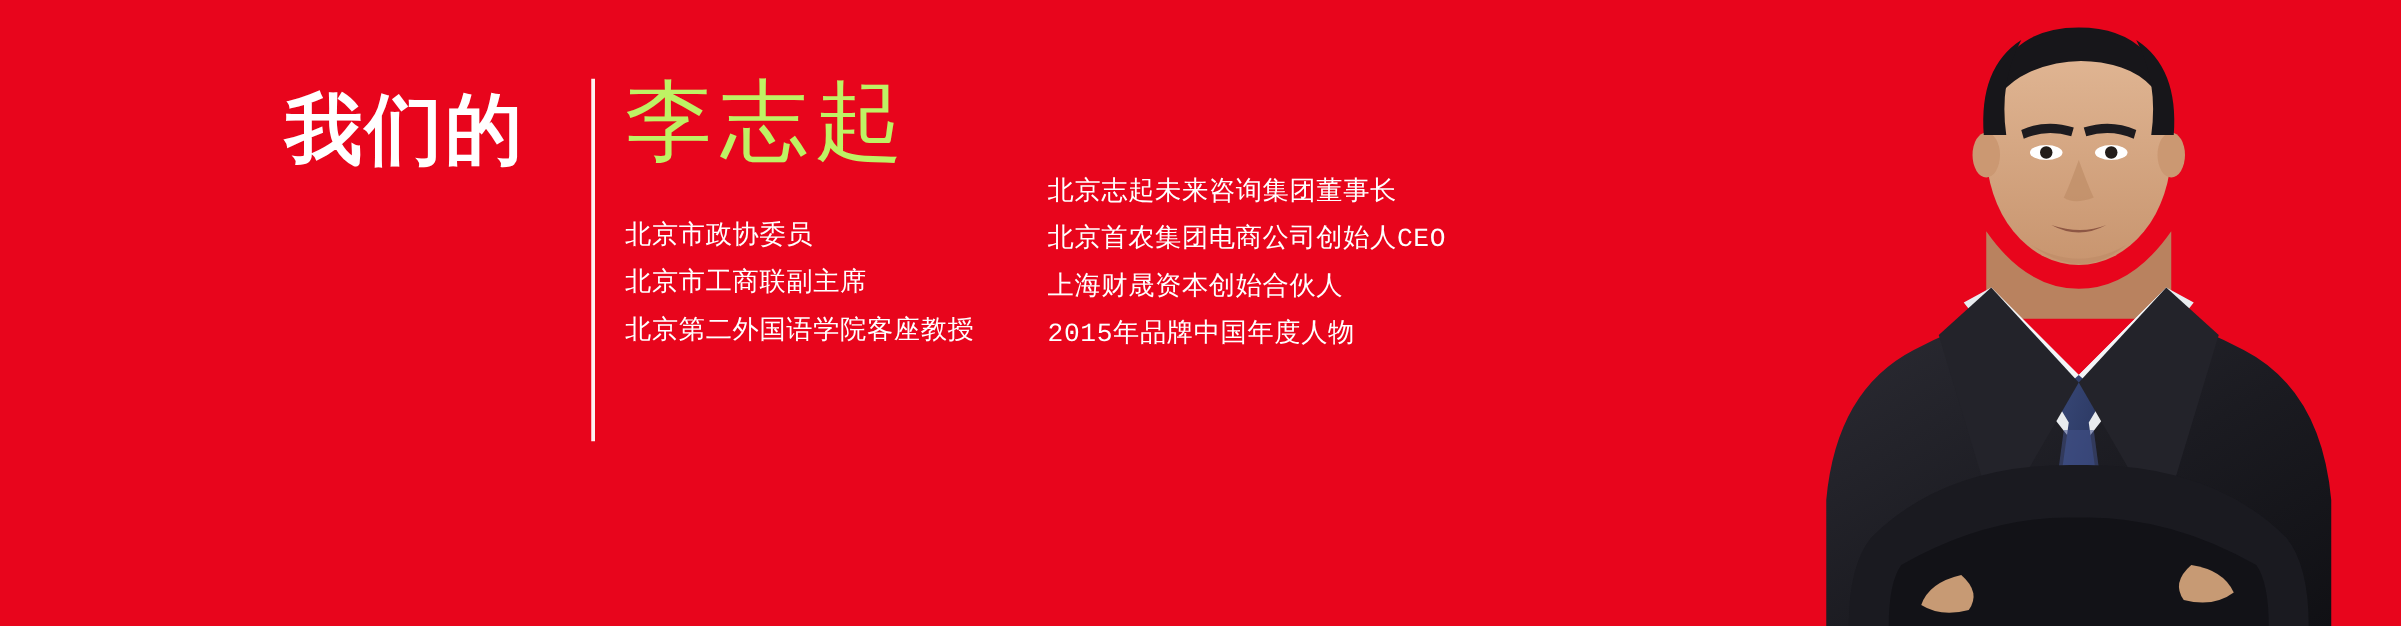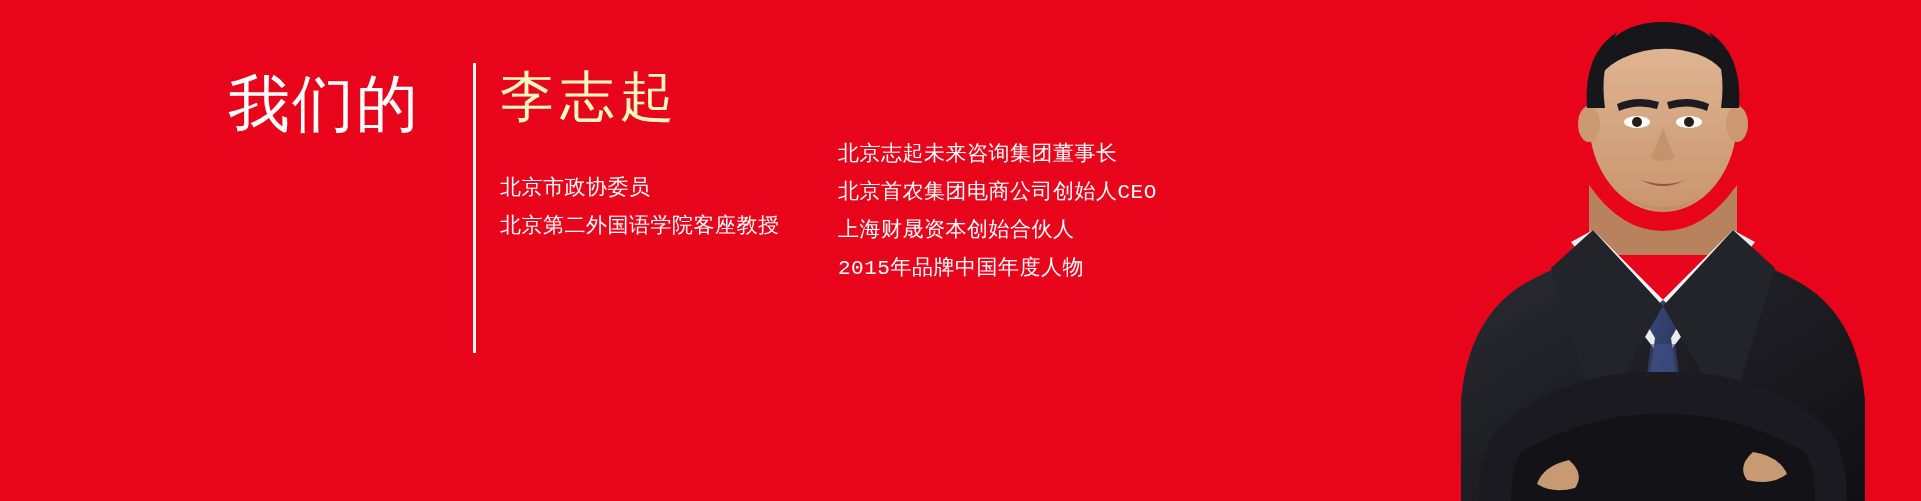--- a/index.html
+++ b/index.html
@@ -24,21 +24,21 @@
     position: absolute;
     left: 228px;
     top: 55px;
     width: 230px;
     text-align: left;
   }
   .title-line {
     color: #ffffff;
     font-family: "DejaVu Sans", "Liberation Sans", sans-serif;
     font-size: 62px;
-    font-weight: 400;
+    font-weight: 700;
     line-height: 97px;
     letter-spacing: 2px;
     white-space: nowrap;
   }
 
   
   .divider {
     position: absolute;
     left: 473px;
     top: 63px;
@@ -46,23 +46,23 @@
     height: 290px;
     background: #ffffff;
     opacity: 0.95;
   }
 
   
   .person-name {
     position: absolute;
     left: 500px;
     top: 62px;
-    color: #fef9c3;
+    color: #bef264;
     font-family: "DejaVu Serif", "Liberation Serif", serif;
-    font-size: 54px;
+    font-size: 70px;
     font-weight: 400;
     letter-spacing: 6px;
     line-height: 70px;
     white-space: nowrap;
   }
 
   
   .col {
     position: absolute;
     color: #ffffff;
@@ -105,20 +105,21 @@
   <div class="title-block">
     <div class="title-line">我们的</div>
   </div>
 
   <div class="divider"></div>
 
   <div class="person-name">李志起</div>
 
   <div class="col col-left">
     <div class="cred-item">北京市政协委员</div>
+    <div class="cred-item">北京市工商联副主席</div>
     <div class="cred-item">北京第二外国语学院客座教授</div>
   </div>
 
   <div class="col col-right">
     <div class="cred-item">北京志起未来咨询集团董事长</div>
     <div class="cred-item">北京首农集团电商公司创始人CEO</div>
     <div class="cred-item">上海财晟资本创始合伙人</div>
     <div class="cred-item">2015年品牌中国年度人物</div>
   </div>
 

